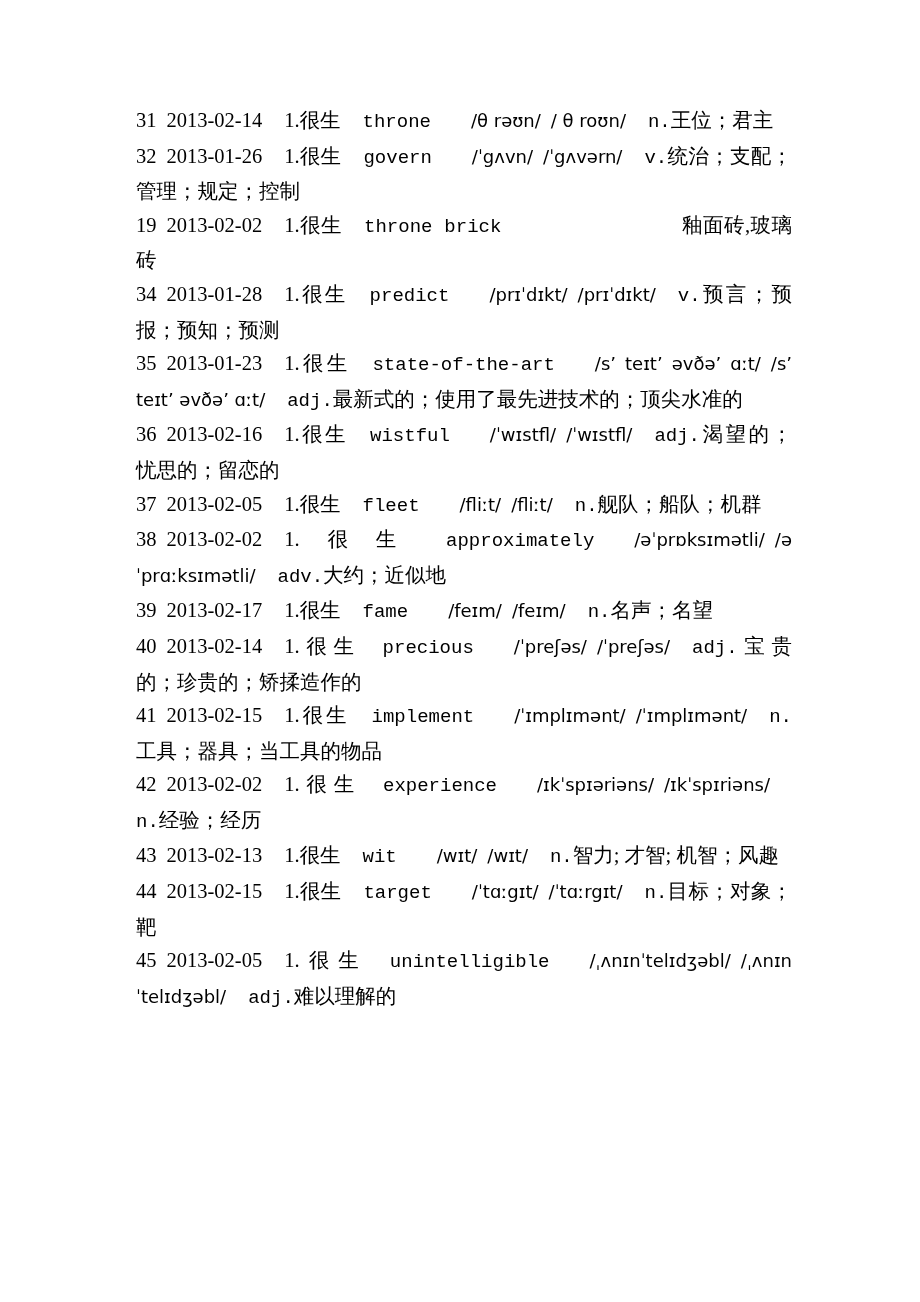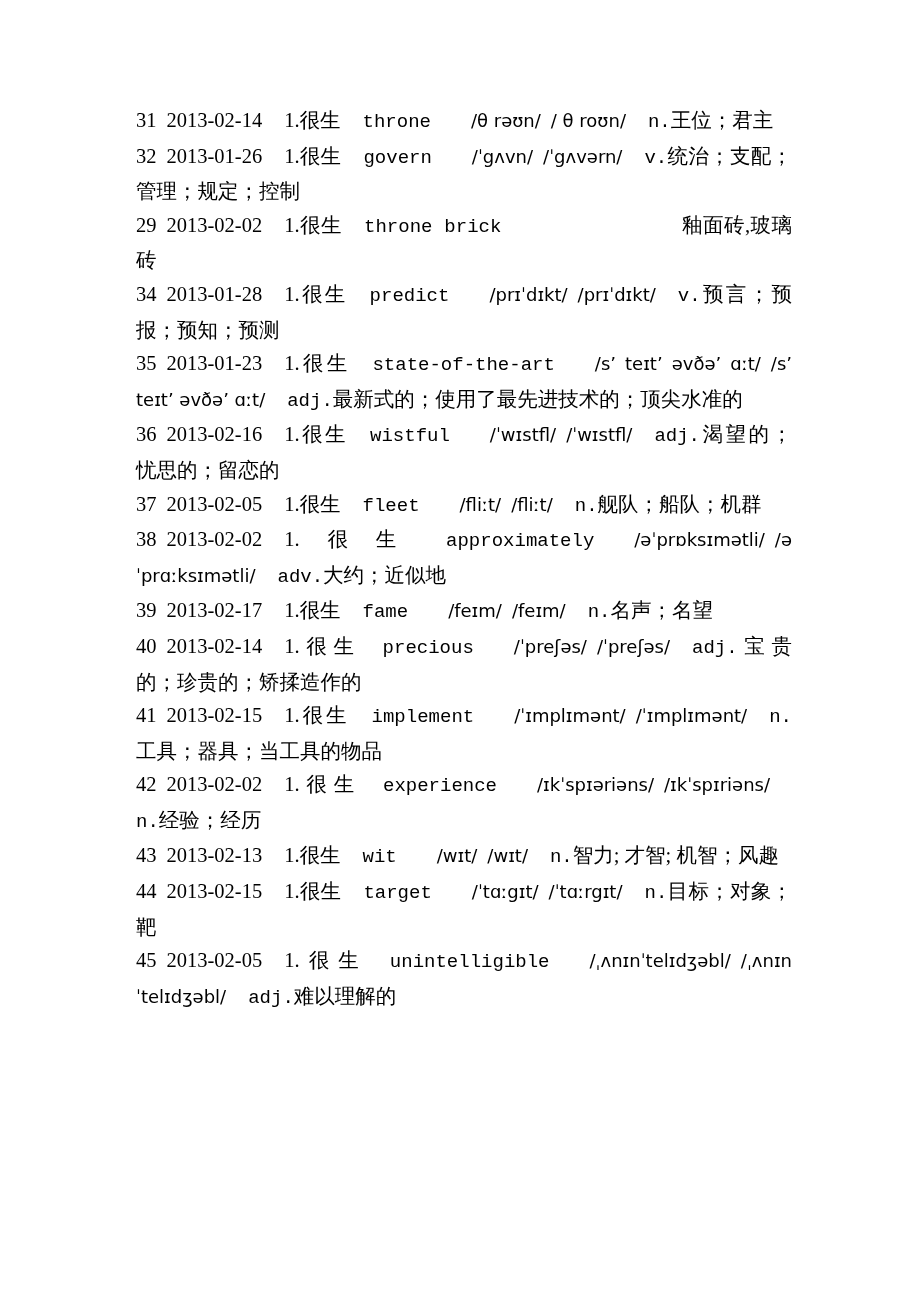--- a/index.html
+++ b/index.html
@@ -71,21 +71,21 @@
   .gap-lg { display: inline-block; width: 40px; }
   .gap-xl { display: inline-block; width: 70px; }
 </style>
 </head>
 <body>
 
 <div class="page">
   <div class="doc-body" id="list-root">
       <div class="entry"><span class="idx">31</span><span class="gap-sm">&nbsp;</span><span class="date">2013-02-14</span><span class="gap-md">&nbsp;</span><span class="fam">1.很生</span><span class="gap-md">&nbsp;</span><span class="word">throne</span><span class="gap-lg">&nbsp;</span><span class="ipa">/θ rəʊn/</span><span class="gap-sm">&nbsp;</span><span class="ipa">/ θ roʊn/</span><span class="gap-md">&nbsp;</span><span class="pos">n.</span><span class="cn">王位；君主</span></div>
       <div class="entry"><span class="idx">32</span><span class="gap-sm">&nbsp;</span><span class="date">2013-01-26</span><span class="gap-md">&nbsp;</span><span class="fam">1.很生</span><span class="gap-md">&nbsp;</span><span class="word">govern</span><span class="gap-lg">&nbsp;</span><span class="ipa">/ˈgʌvn/</span><span class="gap-sm">&nbsp;</span><span class="ipa">/ˈgʌvərn/</span><span class="gap-md">&nbsp;</span><span class="pos">v.</span><span class="cn">统治；支配；管理；规定；控制</span></div>
-      <div class="entry"><span class="idx">29</span><span class="gap-sm">&nbsp;</span><span class="date">2013-02-02</span><span class="gap-md">&nbsp;</span><span class="fam">1.很生</span><span class="gap-md">&nbsp;</span><span class="word">throne brick</span><span class="gap-lg">&nbsp;</span><span class="gap-xl">&nbsp;</span><span class="gap-xl">&nbsp;</span><span class="cn">釉面砖,玻璃砖</span></div>
+      <div class="entry"><span class="idx">19</span><span class="gap-sm">&nbsp;</span><span class="date">2013-02-02</span><span class="gap-md">&nbsp;</span><span class="fam">1.很生</span><span class="gap-md">&nbsp;</span><span class="word">throne brick</span><span class="gap-lg">&nbsp;</span><span class="gap-xl">&nbsp;</span><span class="gap-xl">&nbsp;</span><span class="cn">釉面砖,玻璃砖</span></div>
       <div class="entry"><span class="idx">34</span><span class="gap-sm">&nbsp;</span><span class="date">2013-01-28</span><span class="gap-md">&nbsp;</span><span class="fam">1.很生</span><span class="gap-md">&nbsp;</span><span class="word">predict</span><span class="gap-lg">&nbsp;</span><span class="ipa">/prɪˈdɪkt/</span><span class="gap-sm">&nbsp;</span><span class="ipa">/prɪˈdɪkt/</span><span class="gap-md">&nbsp;</span><span class="pos">v.</span><span class="cn">预言；预报；预知；预测</span></div>
       <div class="entry"><span class="idx">35</span><span class="gap-sm">&nbsp;</span><span class="date">2013-01-23</span><span class="gap-md">&nbsp;</span><span class="fam">1.很生</span><span class="gap-md">&nbsp;</span><span class="word">state-of-the-art</span><span class="gap-lg">&nbsp;</span><span class="ipa">/sʼ teɪtʼ əvðəʼ ɑːt/</span><span class="gap-sm">&nbsp;</span><span class="ipa">/sʼ teɪtʼ əvðəʼ ɑːt/</span><span class="gap-md">&nbsp;</span><span class="pos">adj.</span><span class="cn">最新式的；使用了最先进技术的；顶尖水准的</span></div>
       <div class="entry"><span class="idx">36</span><span class="gap-sm">&nbsp;</span><span class="date">2013-02-16</span><span class="gap-md">&nbsp;</span><span class="fam">1.很生</span><span class="gap-md">&nbsp;</span><span class="word">wistful</span><span class="gap-lg">&nbsp;</span><span class="ipa">/ˈwɪstfl/</span><span class="gap-sm">&nbsp;</span><span class="ipa">/ˈwɪstfl/</span><span class="gap-md">&nbsp;</span><span class="pos">adj.</span><span class="cn">渴望的；忧思的；留恋的</span></div>
       <div class="entry"><span class="idx">37</span><span class="gap-sm">&nbsp;</span><span class="date">2013-02-05</span><span class="gap-md">&nbsp;</span><span class="fam">1.很生</span><span class="gap-md">&nbsp;</span><span class="word">fleet</span><span class="gap-lg">&nbsp;</span><span class="ipa">/fliːt/</span><span class="gap-sm">&nbsp;</span><span class="ipa">/fliːt/</span><span class="gap-md">&nbsp;</span><span class="pos">n.</span><span class="cn">舰队；船队；机群</span></div>
       <div class="entry"><span class="idx">38</span><span class="gap-sm">&nbsp;</span><span class="date">2013-02-02</span><span class="gap-md">&nbsp;</span><span class="fam">1.很生</span><span class="gap-md">&nbsp;</span><span class="word">approximately</span><span class="gap-lg">&nbsp;</span><span class="ipa">/əˈprɒksɪmətli/</span><span class="gap-sm">&nbsp;</span><span class="ipa">/əˈprɑːksɪmətli/</span><span class="gap-md">&nbsp;</span><span class="pos">adv.</span><span class="cn">大约；近似地</span></div>
       <div class="entry"><span class="idx">39</span><span class="gap-sm">&nbsp;</span><span class="date">2013-02-17</span><span class="gap-md">&nbsp;</span><span class="fam">1.很生</span><span class="gap-md">&nbsp;</span><span class="word">fame</span><span class="gap-lg">&nbsp;</span><span class="ipa">/feɪm/</span><span class="gap-sm">&nbsp;</span><span class="ipa">/feɪm/</span><span class="gap-md">&nbsp;</span><span class="pos">n.</span><span class="cn">名声；名望</span></div>
       <div class="entry"><span class="idx">40</span><span class="gap-sm">&nbsp;</span><span class="date">2013-02-14</span><span class="gap-md">&nbsp;</span><span class="fam">1.很生</span><span class="gap-md">&nbsp;</span><span class="word">precious</span><span class="gap-lg">&nbsp;</span><span class="ipa">/ˈpreʃəs/</span><span class="gap-sm">&nbsp;</span><span class="ipa">/ˈpreʃəs/</span><span class="gap-md">&nbsp;</span><span class="pos">adj.</span><span class="cn">宝贵的；珍贵的；矫揉造作的</span></div>
       <div class="entry"><span class="idx">41</span><span class="gap-sm">&nbsp;</span><span class="date">2013-02-15</span><span class="gap-md">&nbsp;</span><span class="fam">1.很生</span><span class="gap-md">&nbsp;</span><span class="word">implement</span><span class="gap-lg">&nbsp;</span><span class="ipa">/ˈɪmplɪmənt/</span><span class="gap-sm">&nbsp;</span><span class="ipa">/ˈɪmplɪmənt/</span><span class="gap-md">&nbsp;</span><span class="pos">n.</span><span class="cn">工具；器具；当工具的物品</span></div>
       <div class="entry"><span class="idx">42</span><span class="gap-sm">&nbsp;</span><span class="date">2013-02-02</span><span class="gap-md">&nbsp;</span><span class="fam">1.很生</span><span class="gap-md">&nbsp;</span><span class="word">experience</span><span class="gap-lg">&nbsp;</span><span class="ipa">/ɪkˈspɪəriəns/</span><span class="gap-sm">&nbsp;</span><span class="ipa">/ɪkˈspɪriəns/</span><span class="gap-md">&nbsp;</span><span class="pos">n.</span><span class="cn">经验；经历</span></div>
       <div class="entry"><span class="idx">43</span><span class="gap-sm">&nbsp;</span><span class="date">2013-02-13</span><span class="gap-md">&nbsp;</span><span class="fam">1.很生</span><span class="gap-md">&nbsp;</span><span class="word">wit</span><span class="gap-lg">&nbsp;</span><span class="ipa">/wɪt/</span><span class="gap-sm">&nbsp;</span><span class="ipa">/wɪt/</span><span class="gap-md">&nbsp;</span><span class="pos">n.</span><span class="cn">智力; 才智; 机智；风趣</span></div>

